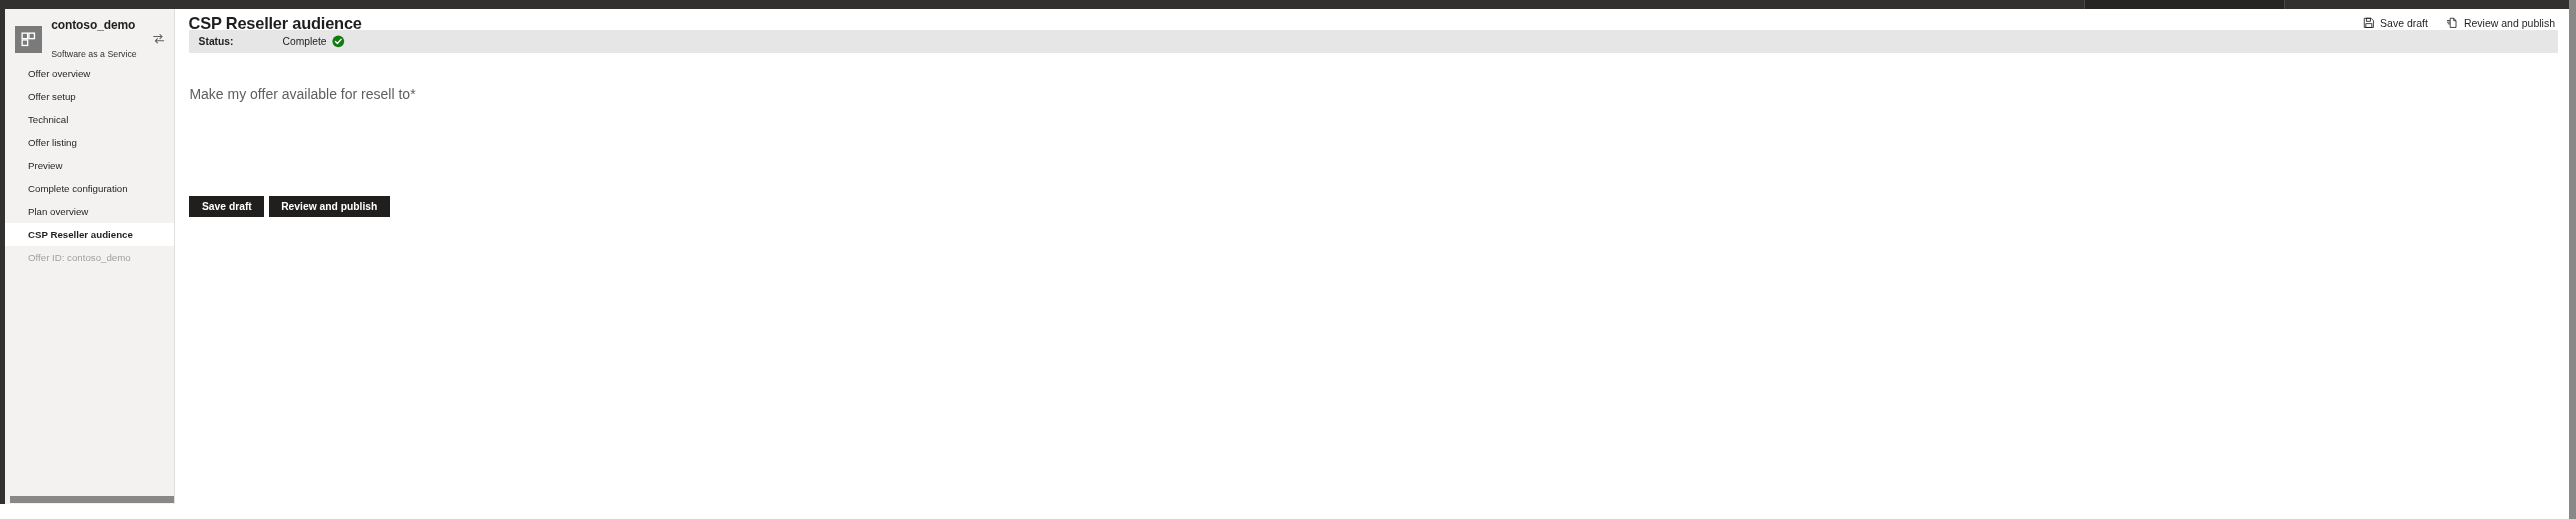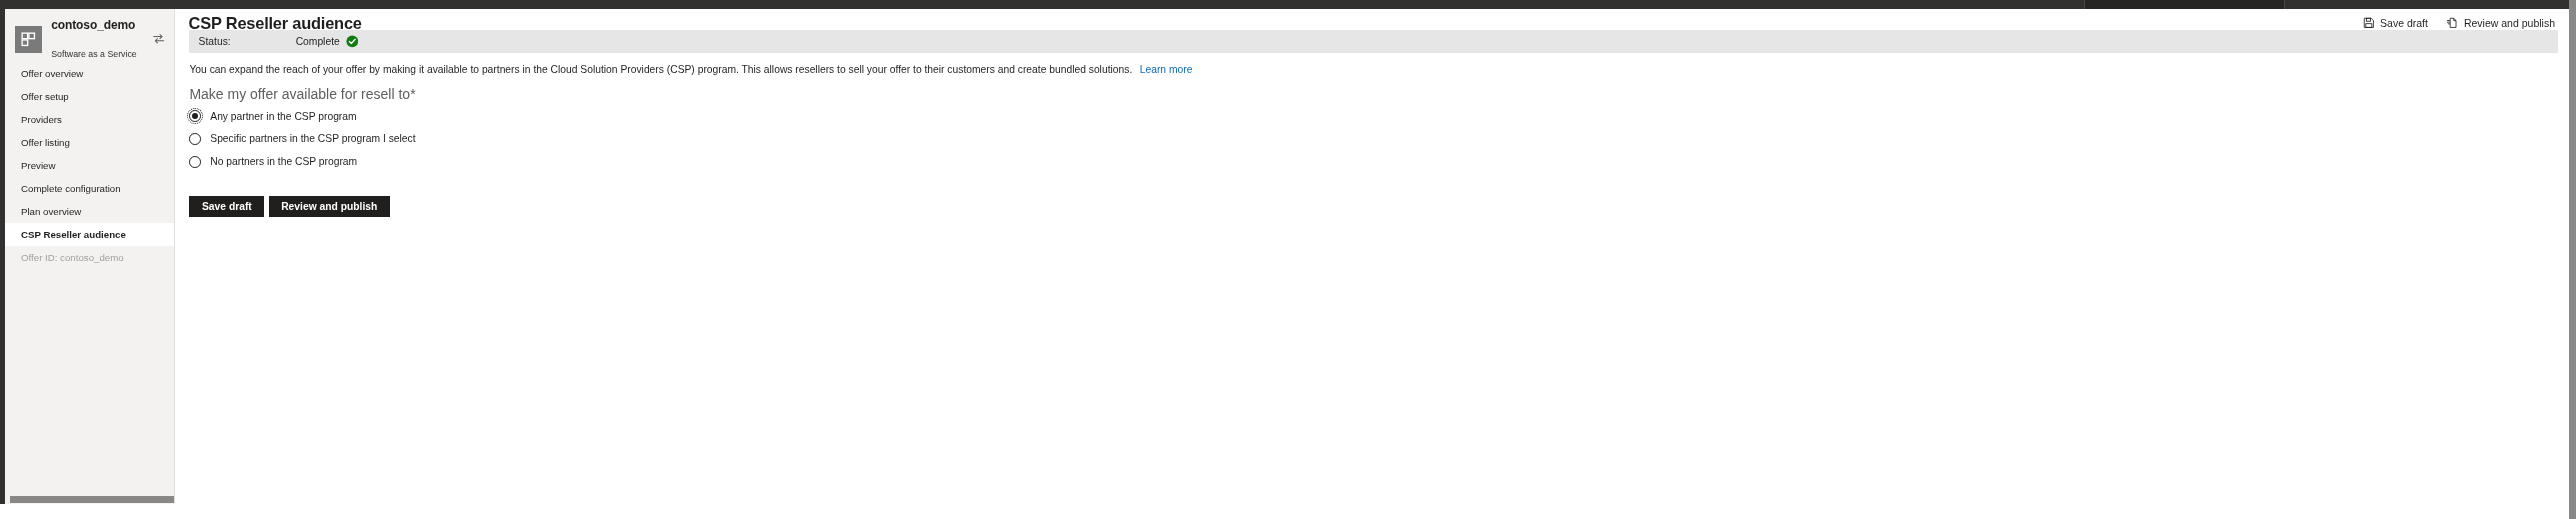--- a/index.html
+++ b/index.html
@@ -93,21 +93,21 @@
     width: 13.4px; height: 13.4px;
     margin-left: 3.4px;
     color: #605e5c;
   }
 
   .nav-list { margin-top: 3.4px; }
   .nav-item {
     height: 23px;
     display: flex;
     align-items: center;
-    padding-left: 16px;
+    padding-left: 23px;
     font-size: 9.7px;
     color: #201f1e;
     white-space: nowrap;
     cursor: pointer;
     position: relative;
   }
   .nav-item.selected {
     background: #ffffff;
     font-weight: bold;
   }
@@ -169,22 +169,22 @@
     left: 12.6px; top: 21px;
     width: 2369px;
     height: 22.6px;
     background: #e6e6e6;
     display: flex;
     align-items: center;
     padding-left: 10px;
     font-size: 10.3px;
     color: #201f1e;
   }
-  .status-bar b { font-weight: normal; }
-  .status-value { margin-left: 17px; padding-left: 48px; }
+  .status-bar b { font-weight: bold; }
+  .status-value { margin-left: 1px; padding-left: 48px; }
   .status-check {
     margin-left: 5.9px;
     width: 12.6px; height: 12.6px;
     display: inline-flex;
     align-items: center;
     justify-content: center;
   }
 
   .body-copy {
     position: absolute;
@@ -316,21 +316,21 @@
     </div>
 
     <div class="nav-list">
       <div class="nav-item">
         <span>Offer overview</span>
       </div>
       <div class="nav-item">
         <span>Offer setup</span>
       </div>
       <div class="nav-item">
-        <span>Providers</span>
+        <span>Technical</span>
       </div>
       <div class="nav-item">
         <span>Offer listing</span>
       </div>
       <div class="nav-item">
         <span>Preview</span>
       </div>
       <div class="nav-item">
         <span>Complete configuration</span>
       </div>
@@ -382,42 +382,25 @@
       <b>Status:</b>
       <span class="status-value">Complete</span>
       <span class="status-check">
         <svg width="12.6" height="12.6" viewBox="0 0 15 15">
           <circle cx="7.5" cy="7.5" r="7" fill="#107c10"></circle>
           <path d="M4.1 7.7 6.4 10l4.4-4.8" stroke="#ffffff" stroke-width="1.7" fill="none" stroke-linecap="round" stroke-linejoin="round"></path>
         </svg>
       </span>
     </div>
 
-    <div class="body-copy">
-      <span>You can expand the reach of your offer by making it available to partners in the Cloud Solution Providers (CSP) program. This allows resellers to sell your offer to their customers and create bundled solutions.</span><a class="learn-more">Learn more</a>
-    </div>
 
     <div class="field-label">
       <span>Make my offer available for resell to</span><span class="req-star">*</span>
     </div>
 
-    <div class="radio-group">
-      <div class="radio-row checked focused">
-        <span class="radio-mark"></span>
-        <span class="radio-label">Any partner in the CSP program</span>
-      </div>
-      <div class="radio-row">
-        <span class="radio-mark"></span>
-        <span class="radio-label">Specific partners in the CSP program I select</span>
-      </div>
-      <div class="radio-row">
-        <span class="radio-mark"></span>
-        <span class="radio-label">No partners in the CSP program</span>
-      </div>
-    </div>
 
     <div class="bottom-actions">
       <button class="btn-primary">Save draft</button>
       <button class="btn-primary">Review and publish</button>
     </div>
 
   </div>
 </div>
 
 <div class="page-scrollbar-edge"></div>

